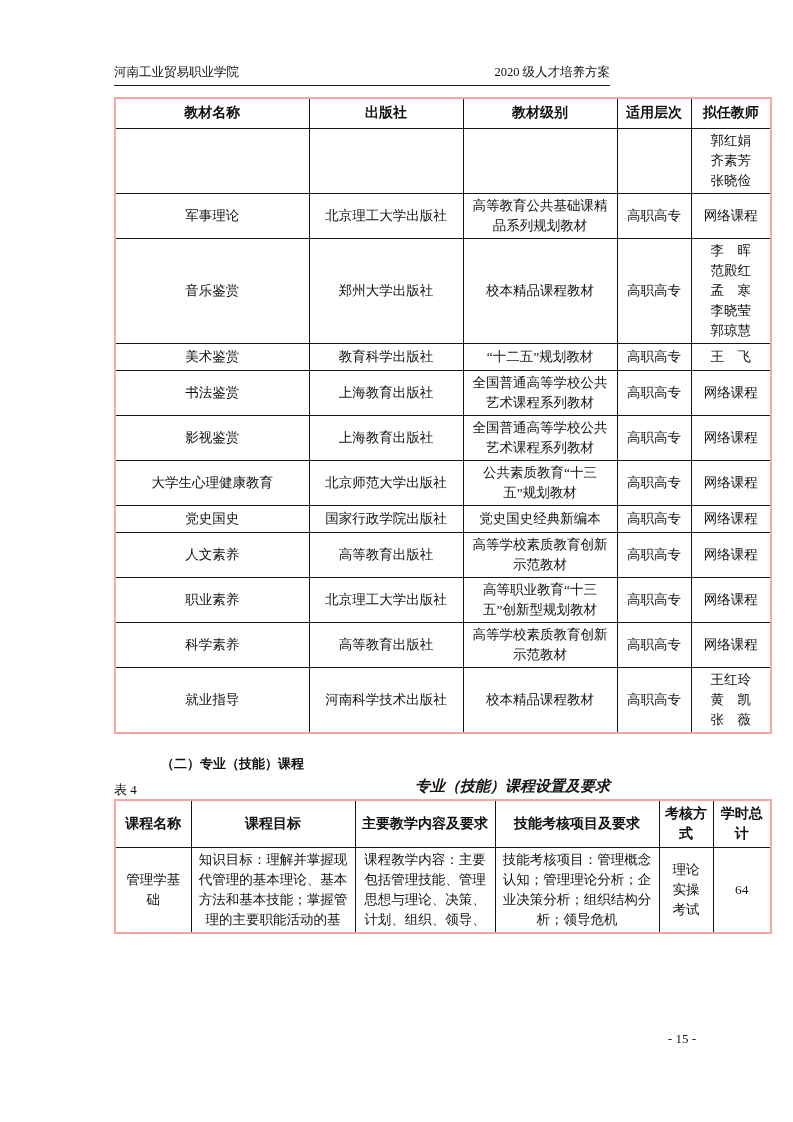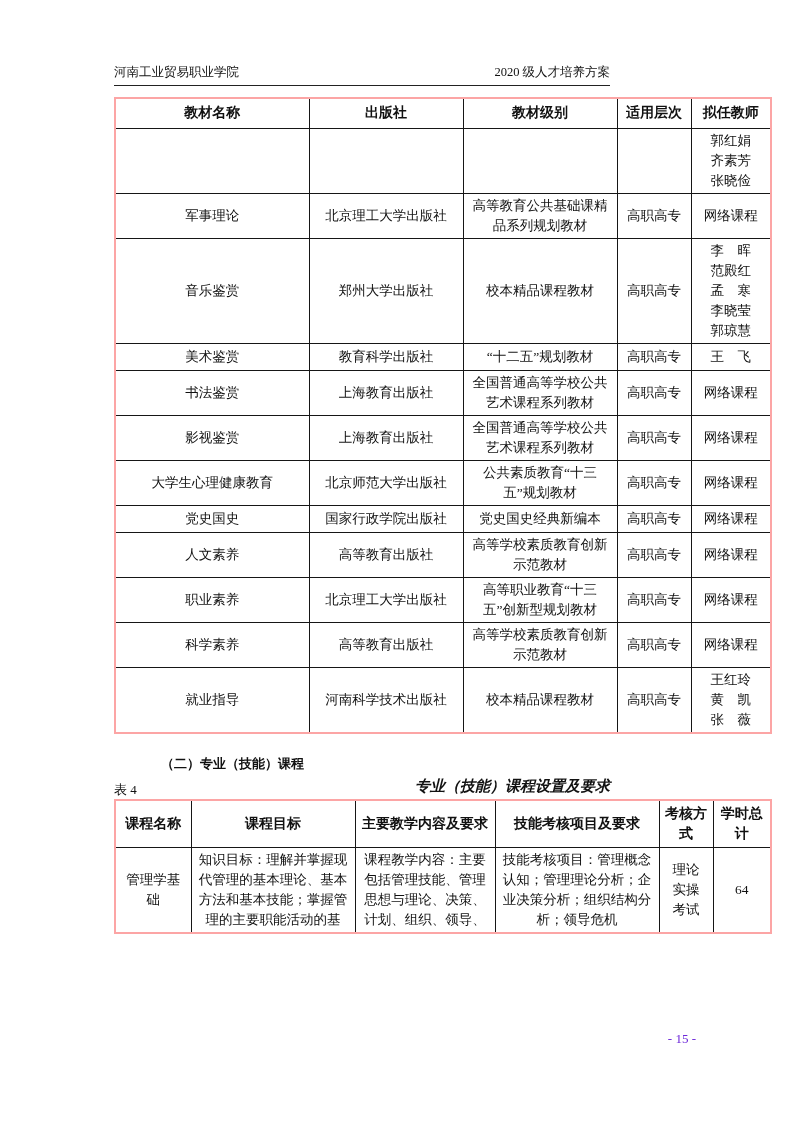--- a/index.html
+++ b/index.html
@@ -77,21 +77,21 @@
     font-weight: bold;
     font-style: italic;
   }
   .tb2 th { line-height: 19px; }
   .tb2 td { padding: 4px 6px; line-height: 21px; }
   .page-number {
     position: absolute;
     right: 97px;
     top: 1031px;
     font-size: 13px;
-    color: #6d28d9;
+    color: #0f172a;
   }
 </style>
 </head>
 <body>
 
 <div class="page">
   <div class="content">
 
     <div class="doc-header">
       <span>河南工业贸易职业学院</span>

